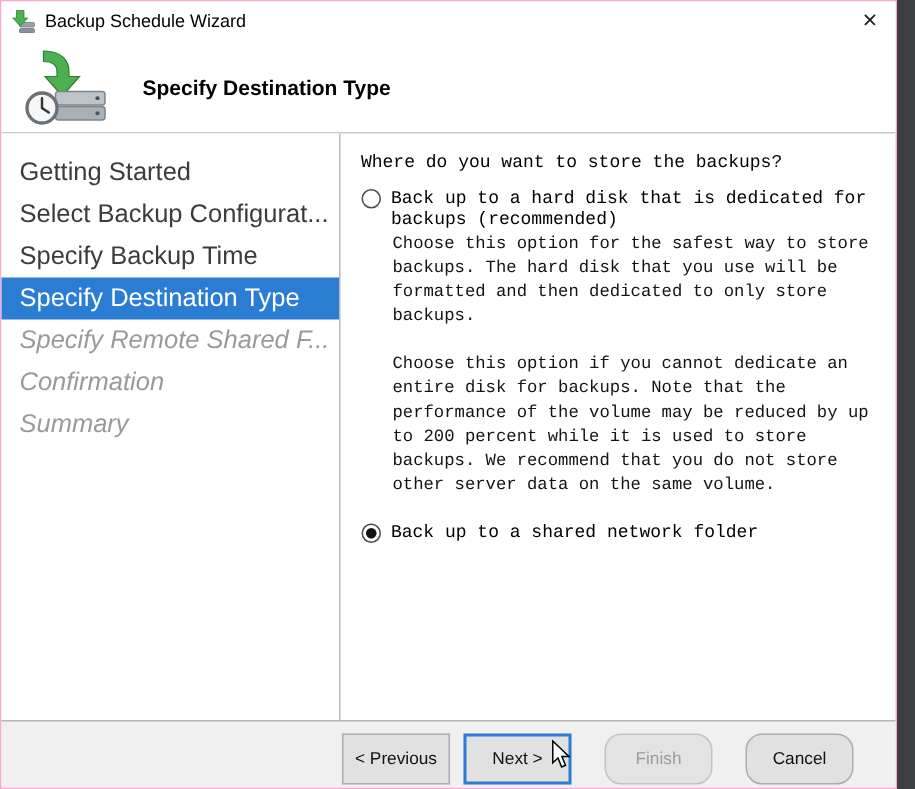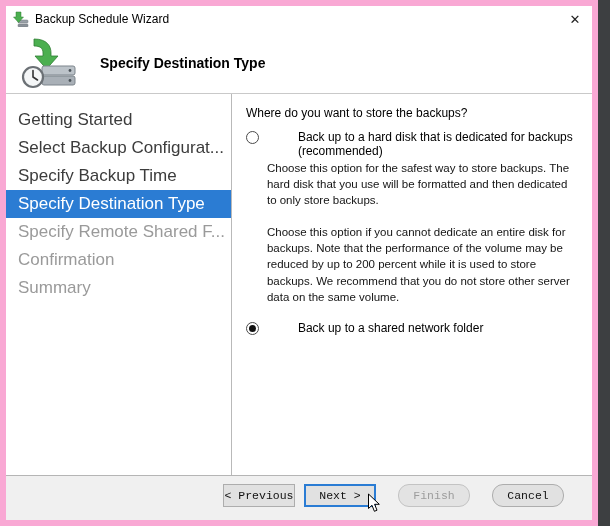--- a/index.html
+++ b/index.html
@@ -8,21 +8,21 @@
     font-family: "Liberation Sans", "DejaVu Sans", sans-serif;
     background: #3d3f41;
     overflow: hidden;
   }
   .screen { position: relative; width: 610px; height: 526px; }
 
   .dialog {
     position: absolute; left: 0; top: 0;
     width: 598px; height: 526px;
     background: #ffffff;
-    border: 6px solid #f9a8d4;
+    border: 1px solid #f9a8d4;
     display: flex; flex-direction: column;
   }
 
   
   .titlebar {
     height: 26px; flex: 0 0 26px;
     display: flex; align-items: center;
     padding-left: 7px;
     background: #ffffff;
     font-size: 12px; color: #000;
@@ -53,35 +53,35 @@
     border-right: 1px solid #b9b9b9;
     padding-top: 12px;
     background: #ffffff;
   }
   .step {
     font-size: 17px;
     padding: 4px 6px 4px 12px;
     color: #3c3c3c;
     white-space: nowrap; overflow: hidden;
   }
-  .step.future { color: #9a9a9a; }
+  .step.future { color: #9a9a9a; font-style: italic; }
   .step.current {
     background: #2b7cd3; color: #ffffff;
   }
 
   .content {
     flex: 1;
     padding: 12px 16px 0 14px;
-    font-size: 12px; color: #000;
+    font-size: 12px; color: #000; font-family: Liberation Mono, monospace;
   }
   .question { margin-bottom: 10px; }
 
   .option-row {
     display: flex; align-items: flex-start;
-    font-size: 12px; cursor: default; gap: 32px;
+    font-size: 12px; cursor: default;
   }
   .radio {
     flex: 0 0 13px;
     width: 13px; height: 13px;
     border: 1px solid #4a4a4a; border-radius: 50%;
     margin: 1px 7px 0 0;
     display: inline-flex; align-items: center; justify-content: center;
     background: #fff;
   }
   .radio .dot { width: 7px; height: 7px; border-radius: 50%; background: transparent; }
@@ -96,22 +96,22 @@
 
   
   .footer {
     flex: 0 0 45px;
     background: #f0f0f0;
     border-top: 1px solid #b5b5b5;
     display: flex; align-items: flex-start; justify-content: flex-end;
     padding: 8px 28px 0 0;
   }
   .btn {
-    min-width: 72px; height: 23px;
-    font-family: Liberation Mono, monospace;
+    min-width: 72px; height: 34px;
+    font-family: Liberation Sans, sans-serif;
     font-size: 11.5px; color: #111;
     background: #e1e1e1;
     border: 1px solid #adadad;
     margin-left: 9px;
   }
   .btn.focused {
     border: 1px solid #2a7cd4;
     box-shadow: inset 0 0 0 1px #2a7cd4;
   }
   .btn.disabled { color: #9c9c9c; border-color: #c3c3c3; background: #e3e3e3; }

